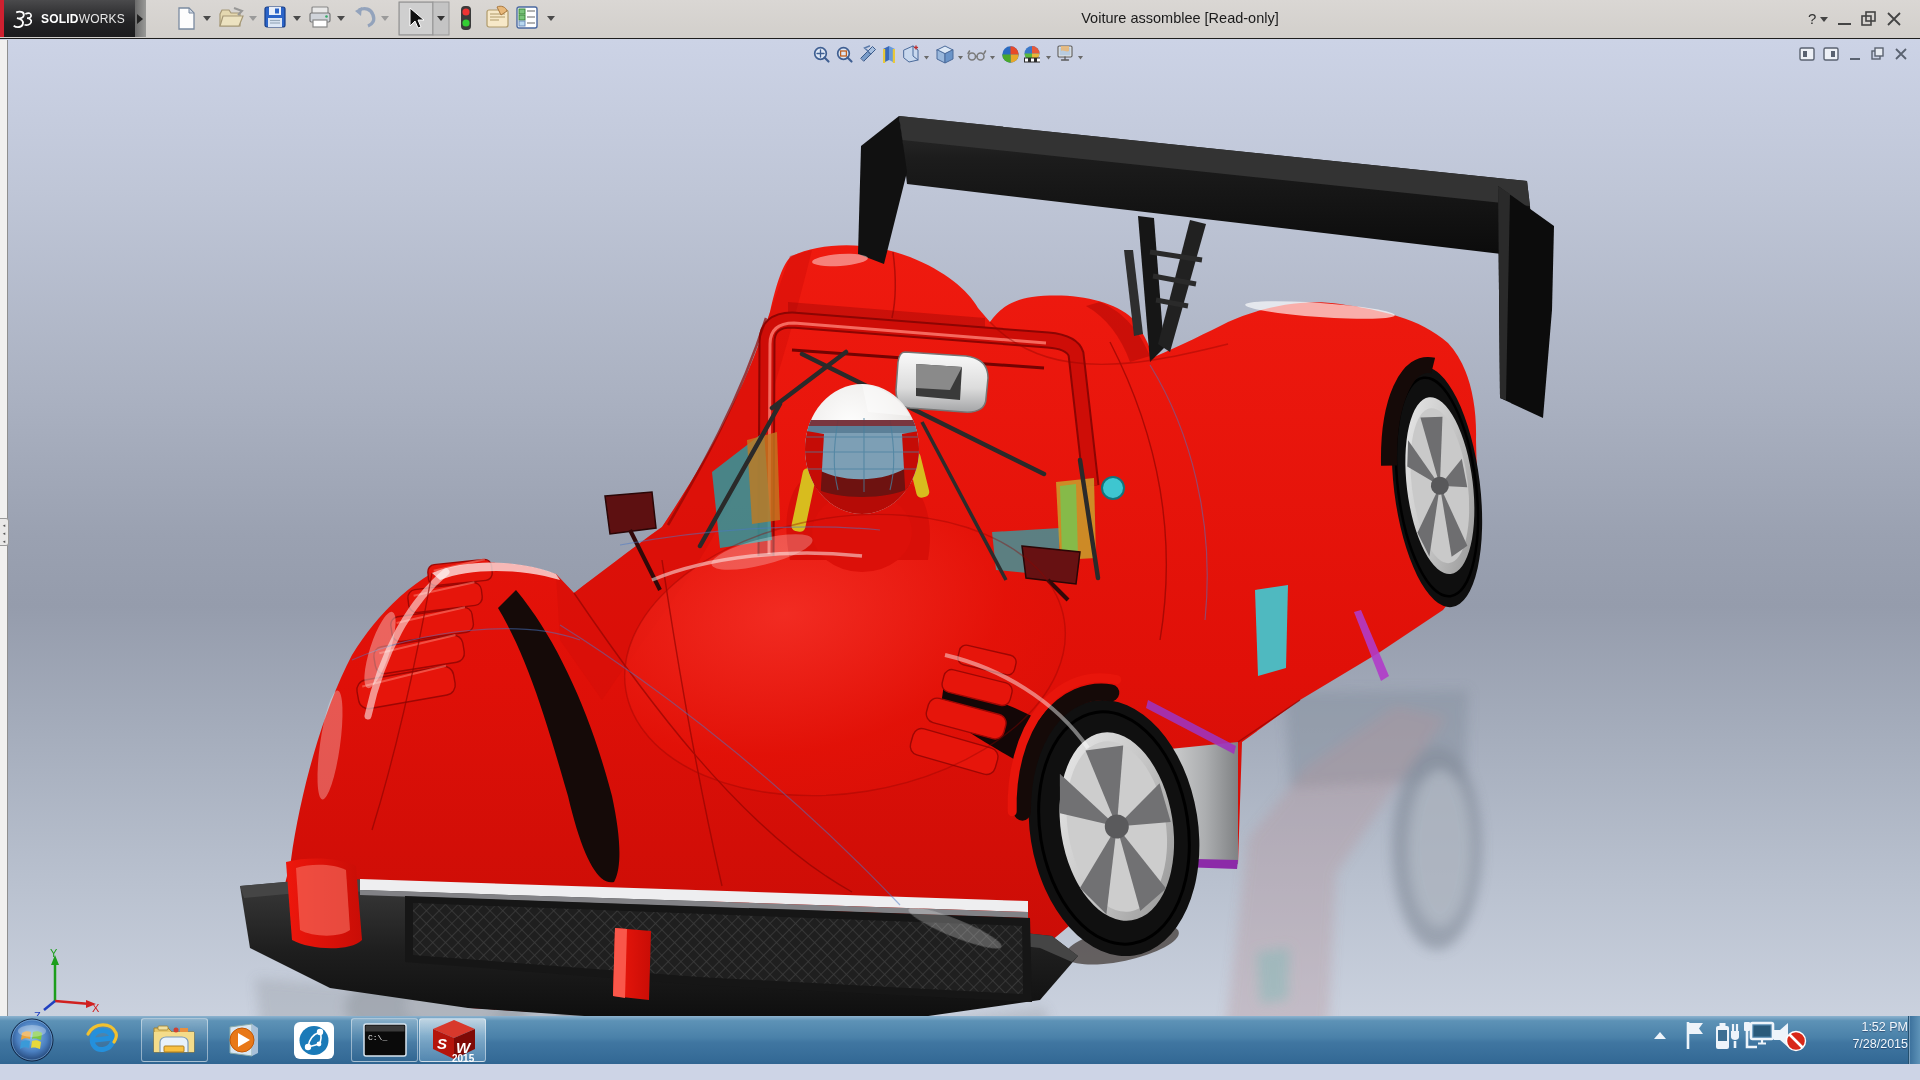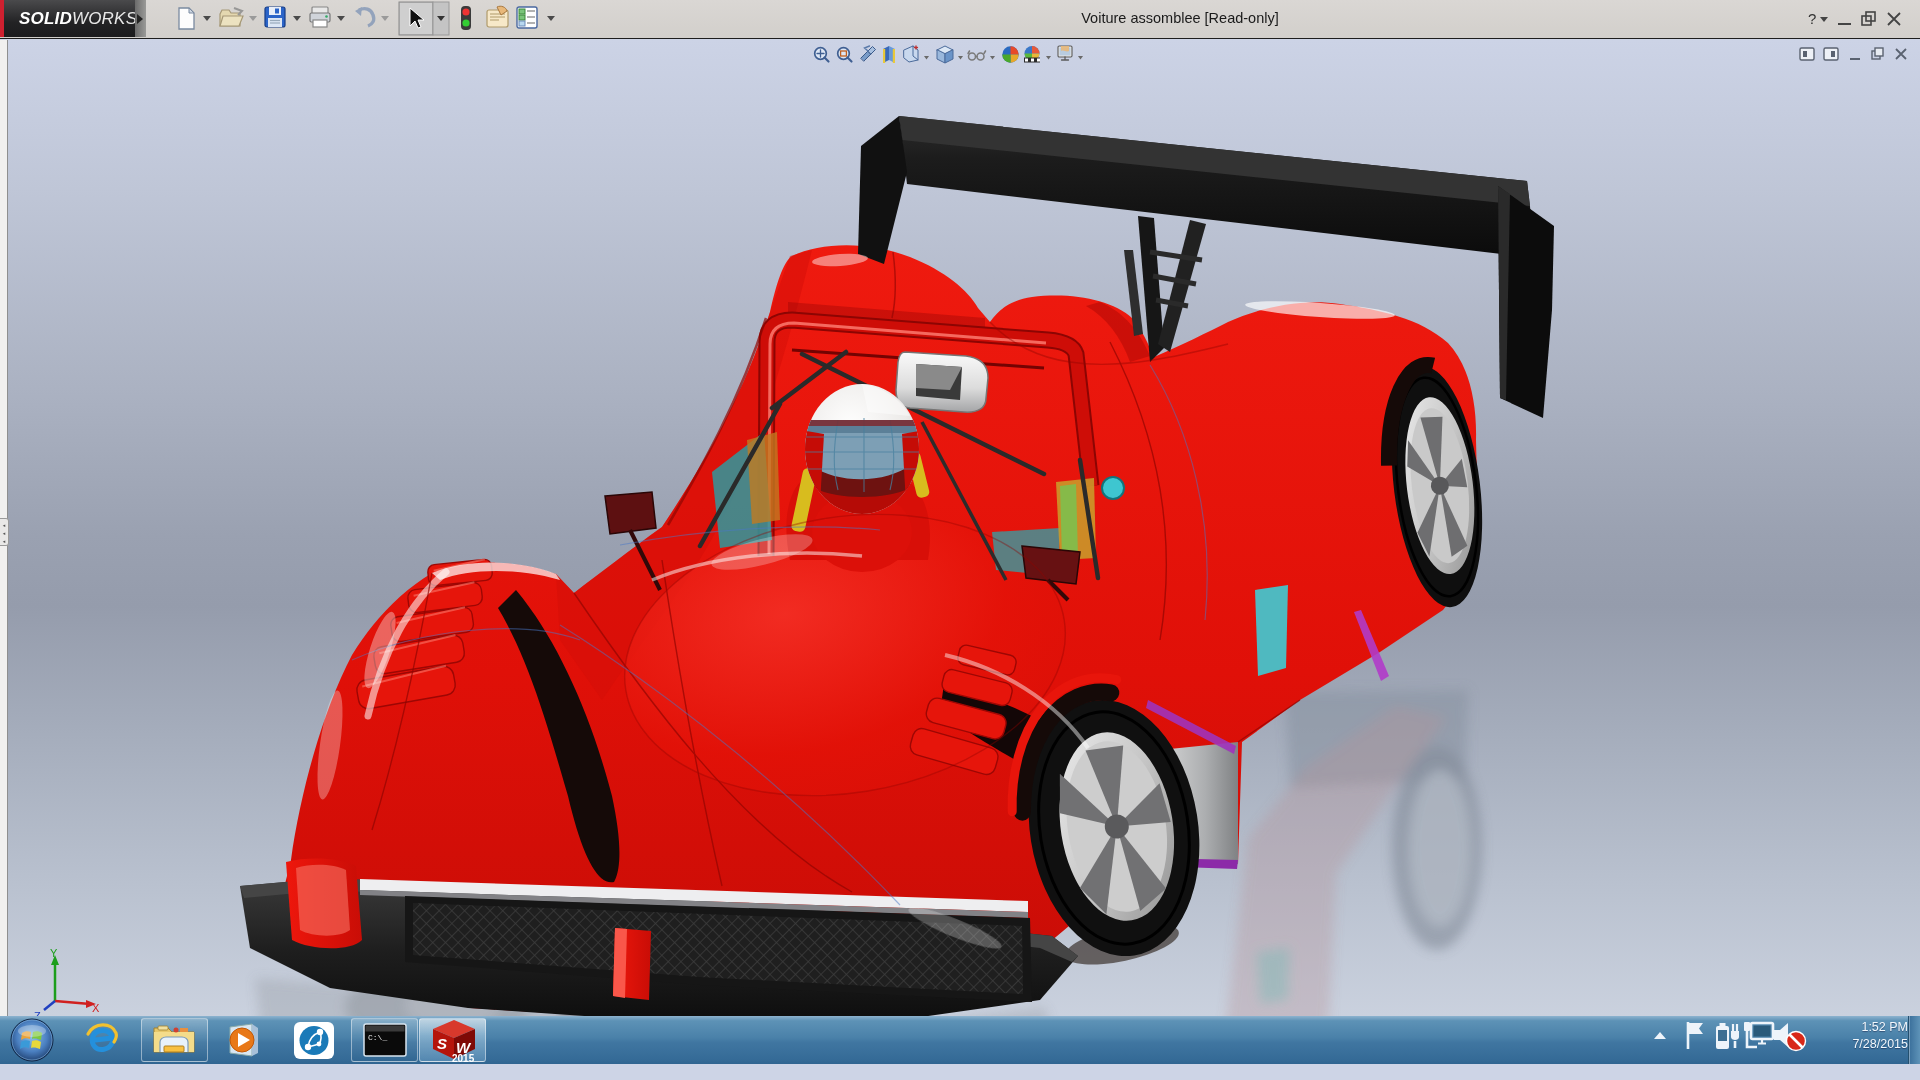--- a/index.html
+++ b/index.html
@@ -1,19 +1,19 @@
 <!DOCTYPE html>
 <html><head><meta charset="utf-8"><style>
 html,body{margin:0;padding:0}
 #root{position:relative;width:1920px;height:1080px;overflow:hidden;font-family:"Liberation Sans",sans-serif;background:#cdd4e6}
 #titlebar{position:absolute;top:0;left:0;width:1920px;height:39px;background:linear-gradient(#dad7d4,#d2cfcb);border-bottom:1px solid #1d1d1d;box-sizing:border-box}
 #swlogo{position:absolute;top:0;left:0;width:131px;height:37px;background:linear-gradient(#4a4a4c,#232325 60%,#1b1b1d);border-left:4px solid #cf2030;display:flex;align-items:center}
 #swtab{position:absolute;top:0;left:135px;width:11px;height:37px;background:linear-gradient(90deg,#6b6b6b,#9a9a98)}
 #swtab:after{content:"";position:absolute;top:14px;left:2px;border-left:6px solid #222;border-top:5px solid transparent;border-bottom:5px solid transparent}
-.swtext{color:#fff;font-size:17px;font-weight:bold;letter-spacing:.2px;margin-left:8px;font-style:italic}
+.swtext{color:#fff;font-size:12px;font-weight:bold;letter-spacing:.2px;margin-left:8px;}
 .swtext .lt{font-weight:normal;color:#e8e8e8}
 #title{position:absolute;top:0;left:420px;width:1520px;height:37px;text-align:center;line-height:37px;font-size:14.5px;color:#1a1a1a}
 #winbtns{position:absolute;top:8px;right:4px}
 #viewport{position:absolute;top:40px;left:0;width:1920px;height:992px;background:linear-gradient(#ccd3e6 0%,#bfc6d7 15%,#aab1c1 36%,#9aa1b1 50%,#959cac 57%,#a5adbc 70%,#b9c1cf 85%,#ccd3e0 100%)}
 #vleft{position:absolute;top:40px;left:0;width:7px;height:992px;background:#f1f0ef;border-right:1px solid #8f8f8f}
 #vtab{position:absolute;top:518px;left:0;width:9px;height:28px;background:#e9e8e7;border:1px solid #9a9a9a;border-left:none;border-radius:0 3px 3px 0;font-size:5px;color:#555;line-height:8px;text-align:center;overflow:hidden;padding-top:2px;box-sizing:border-box}
 #taskbar{position:absolute;bottom:16px;left:0;width:1920px;height:48px;background:linear-gradient(#8db3cf 0%,#5d92b6 10%,#4a81a9 45%,#4076a1 55%,#356b97 90%,#2f6490 100%)}
 .tbtn{position:absolute;top:2px;height:44px;border:1px solid rgba(255,255,255,.45);border-radius:3px;background:linear-gradient(rgba(255,255,255,.25),rgba(255,255,255,.08) 40%,rgba(40,90,130,.15));box-sizing:border-box}
 .tbtn.active{background:linear-gradient(rgba(255,255,255,.6),rgba(200,228,245,.45) 40%,rgba(130,180,215,.4))}
 #tray{position:absolute;right:12px;top:0;height:40px;display:flex;align-items:center;gap:18px}

